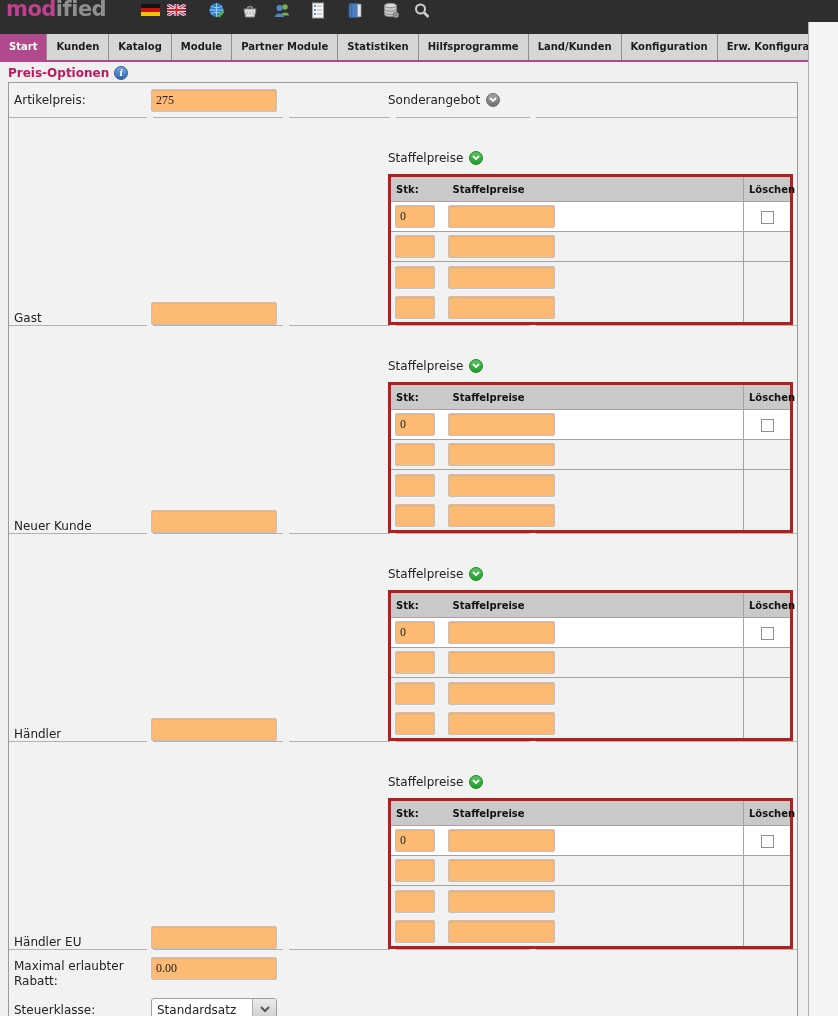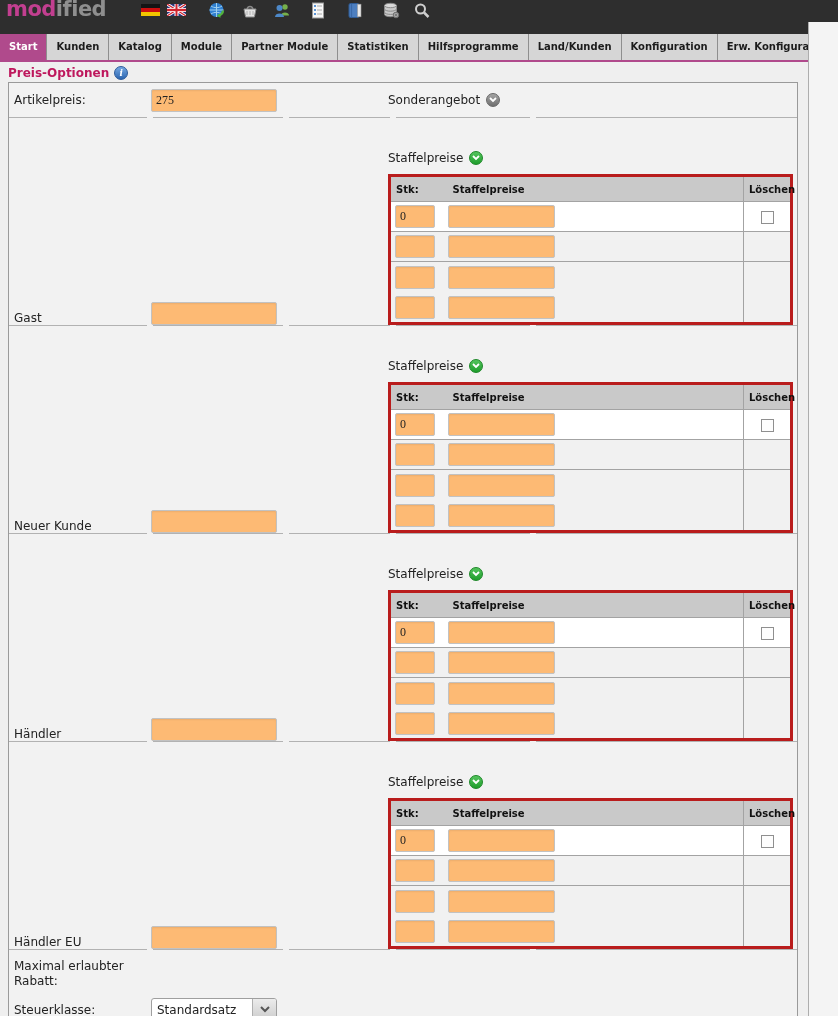--- a/index.html
+++ b/index.html
@@ -460,20 +460,21 @@
       <i class="s3"></i>
       <i class="g"></i>
       <i class="s4"></i>
       <i class="g"></i>
       <i class="s5"></i>
     </div>
 
   <div class="bottom">
     <div class="brow brow1">
       <div class="col-a lbl">Maximal erlaubter Rabatt:</div>
+      <div class="col-b"><input class="inp w126" value="0.00" style=""></div>
     </div>
     <div class="brow brow2">
       <div class="col-a lbl">Steuerklasse:</div>
       <div class="col-b">
         <div class="selectbox">
           <span class="sel-text">Standardsatz</span>
           <span class="sel-btn">
               <svg width="10" height="7" viewBox="0 0 10 7">
                 <path d="M1 1 L5 5 L9 1" stroke="#555" stroke-width="2" fill="none"></path>
               </svg>

